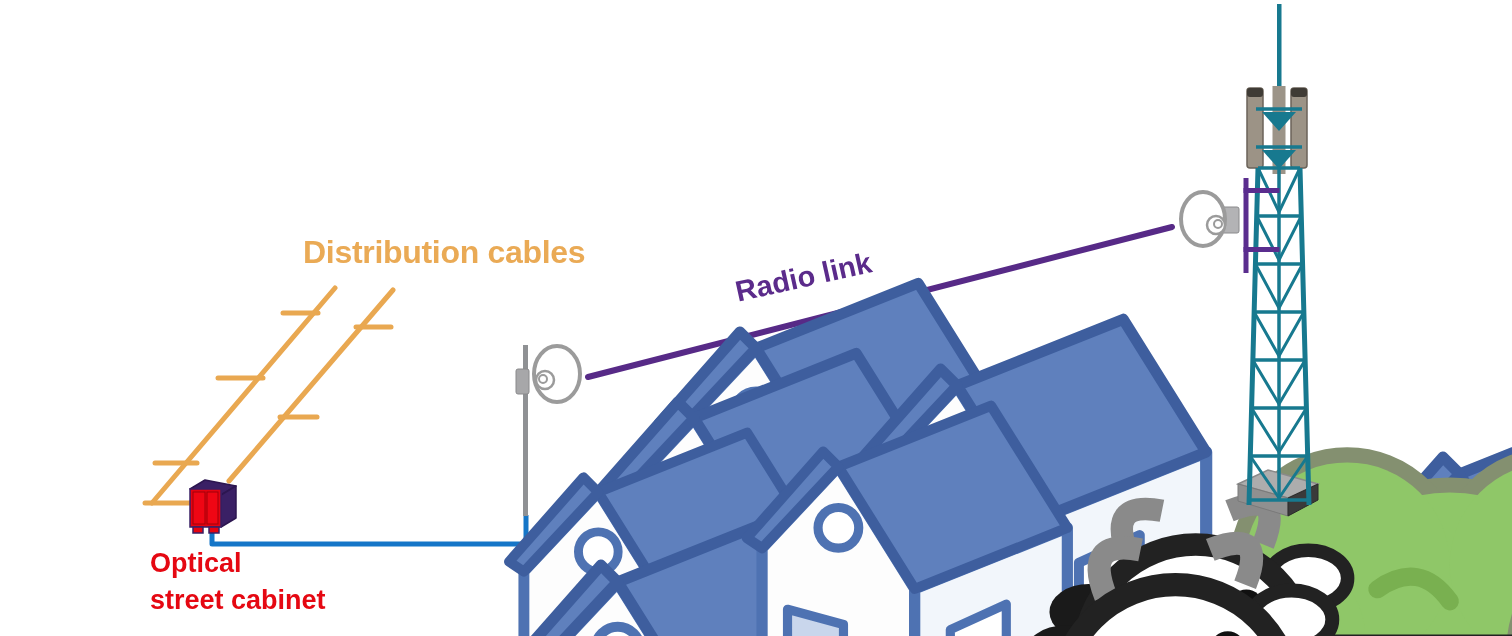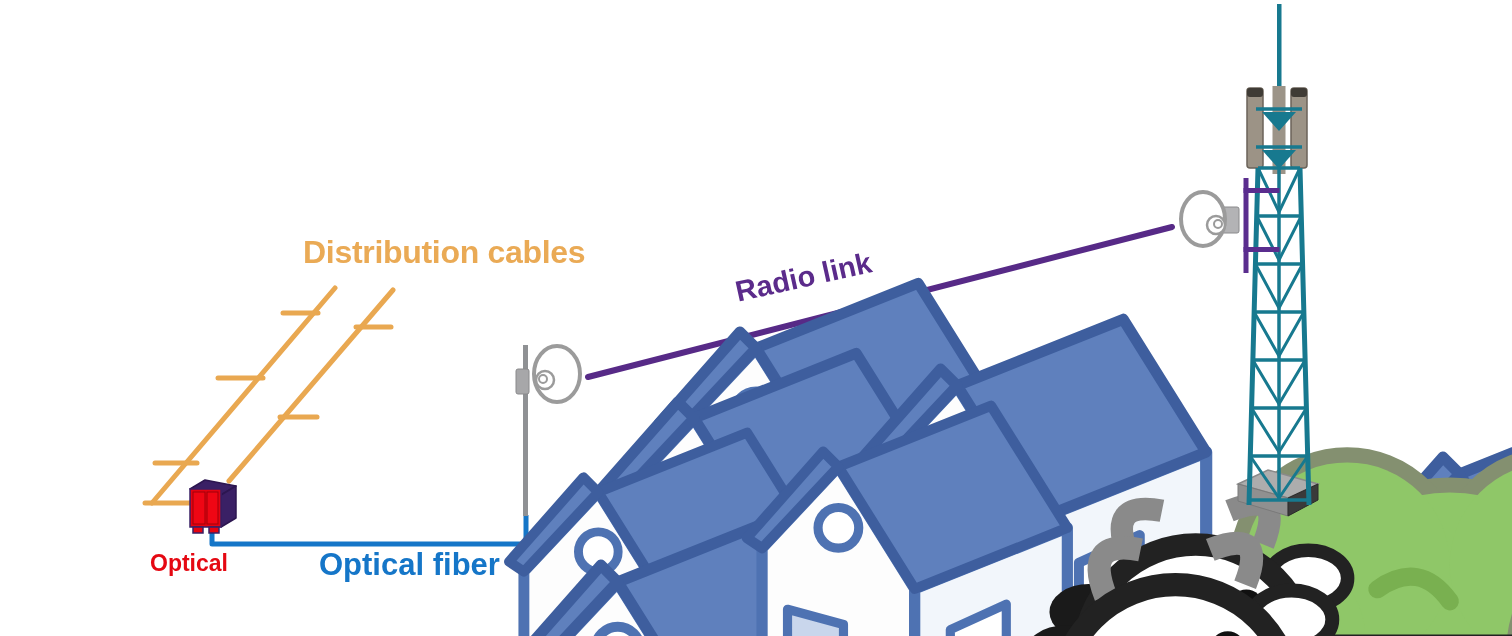--- a/index.html
+++ b/index.html
@@ -5,21 +5,21 @@
   html,body{margin:0;padding:0;background:#ffffff;}
   .canvas{
     position:relative;width:1512px;height:636px;background:#ffffff;overflow:hidden;
     font-family:"Liberation Sans", sans-serif;
   }
   .scene{position:absolute;left:0;top:0;}
   .lbl{position:absolute;font-weight:bold;white-space:nowrap;user-select:none;}
   .cable-lbl{left:303px;top:234px;font-size:32px;letter-spacing:-0.3px;color:var(--cable-text,#EAAA55);}
   .radio-lbl{left:736px;top:276px;font-size:29px;color:var(--radio-text,#5B2B8B);
              transform:rotate(-12.5deg);transform-origin:left center;}
-  .red-lbl{left:150px;top:545px;font-size:23px;line-height:37px;color:var(--optical-red,#E50812);}
+  .red-lbl{left:150px;top:545px;font-size:27px;line-height:37px;color:var(--optical-red,#E50812);}
   .blue-lbl{left:319px;top:547px;font-size:31px;color:var(--fiber-blue,#1576C8);}
 
   .cable{stroke:var(--cable-line,#E9A851);stroke-width:5;stroke-linecap:round;fill:none;}
   .fiber{stroke:var(--fiber-blue,#1576C8);stroke-width:5;fill:none;stroke-linejoin:round;}
   .radio{stroke:var(--radio-line,#572A87);stroke-width:6;stroke-linecap:round;fill:none;}
   .teal-leg{stroke:var(--tower-teal,#17798F);stroke-width:5;fill:none;}
   .teal-bar{stroke:var(--tower-teal,#17798F);stroke-width:3.5;fill:none;}
   .teal-brace{stroke:var(--tower-teal,#17798F);stroke-width:3;fill:none;}
   .teal-fill{fill:var(--tower-teal,#17798F);}
   .bracket{fill:var(--bracket-purple,#5A2D8E);}
@@ -212,16 +212,16 @@
       </g>
     </g>
   </svg>
 
   <div class="lbl cable-lbl">Distribution cables</div>
 
   <div class="lbl radio-lbl">Radio link</div>
 
   <div class="lbl red-lbl">
     <span>Optical</span><br>
+    <span>street cabinet</span>
   </div>
 
-  <div class="lbl blue-lbl">Optical fiber</div>
 </div>
 
 </body></html>

